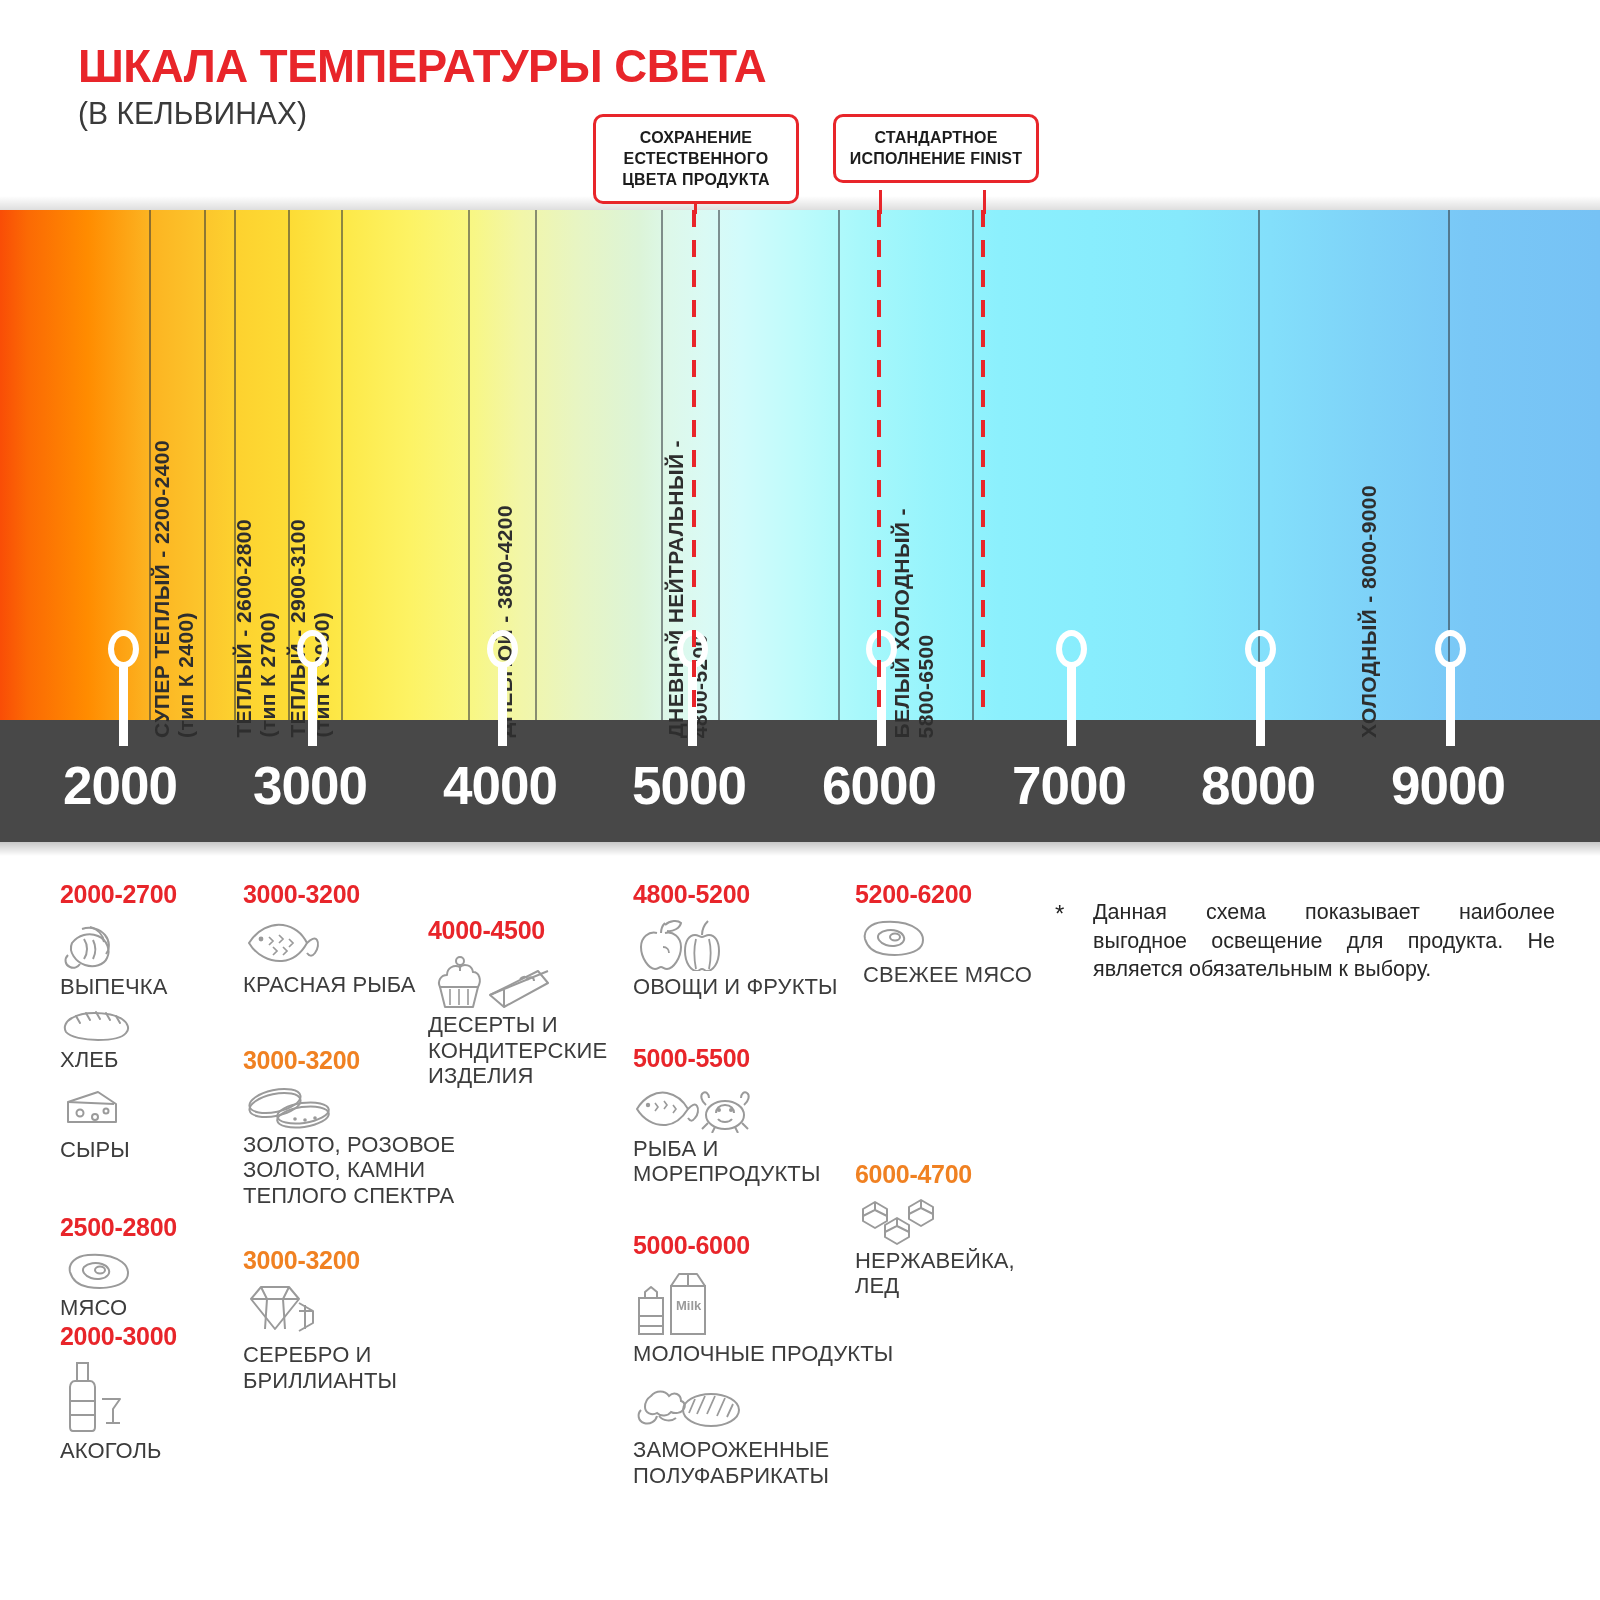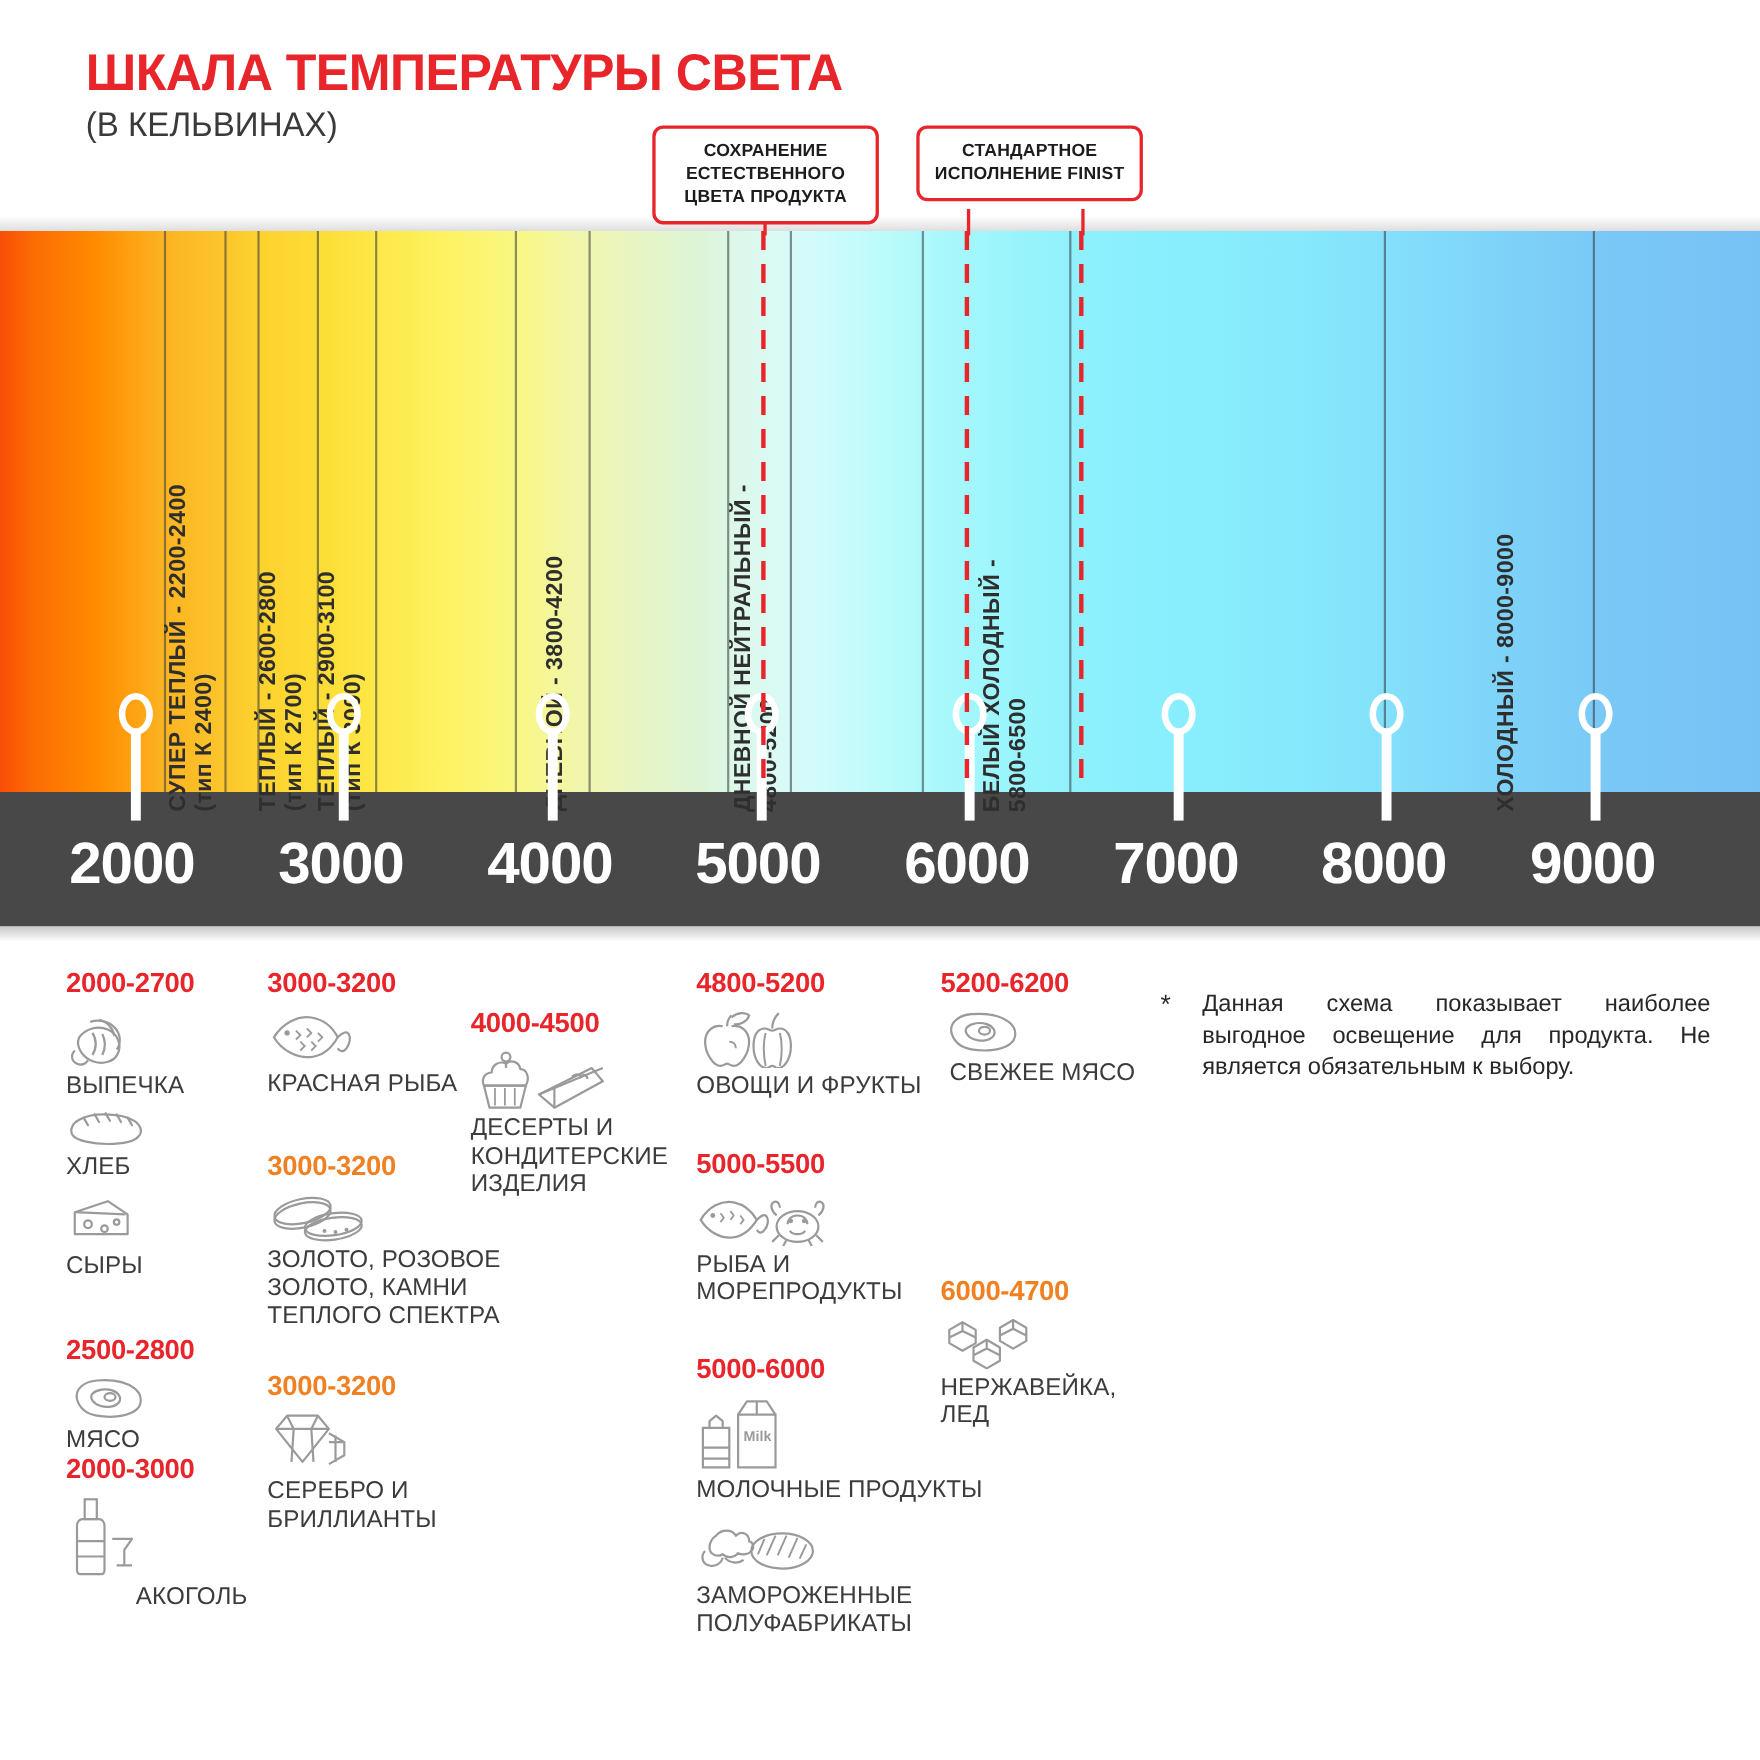--- a/index.html
+++ b/index.html
@@ -308,21 +308,21 @@
           <path d="M10 22c-2-9 6-16 18-17 13-1 26 1 34 7 8 6 8 16 0 21-8 5-22 6-34 4-11-2-16-8-18-15z" fill="none" stroke="#9a9a9a" stroke-width="2"></path>
           <path d="M24 17c4-4 12-5 18-3 6 2 9 7 6 11-3 4-11 5-17 3-6-2-10-7-7-11z" fill="none" stroke="#9a9a9a" stroke-width="2"></path>
           <ellipse cx="40" cy="20" rx="5" ry="3.5" fill="none" stroke="#9a9a9a" stroke-width="2"></ellipse>
         </svg>
         <div class="caption">МЯСО</div>
       </div>
     </div>
 
     <div class="group" style="">
       <div class="range">2000-3000</div>
-      <div class="item" style="margin-top:8px;text-align:right;">
+      <div class="item" style="margin-top:8px;">
         <svg width="70" height="76" viewBox="0 0 70 76">
           <rect x="17" y="4" width="11" height="18" fill="none" stroke="#9a9a9a" stroke-width="2"></rect>
           <path d="M15 22h15c3 0 5 3 5 6v40c0 2-1 4-3 4H13c-2 0-3-2-3-4V28c0-3 2-6 5-6z" fill="none" stroke="#9a9a9a" stroke-width="2"></path>
           <path d="M10 42h25M10 56h25" fill="none" stroke="#9a9a9a" stroke-width="2"></path>
           <path d="M42 40h18l-7 10v14" fill="none" stroke="#9a9a9a" stroke-width="2" stroke-linejoin="round"></path>
           <path d="M46 64h14" fill="none" stroke="#9a9a9a" stroke-width="2"></path>
         </svg>
         <div class="caption">АКОГОЛЬ</div>
       </div>
     </div>

